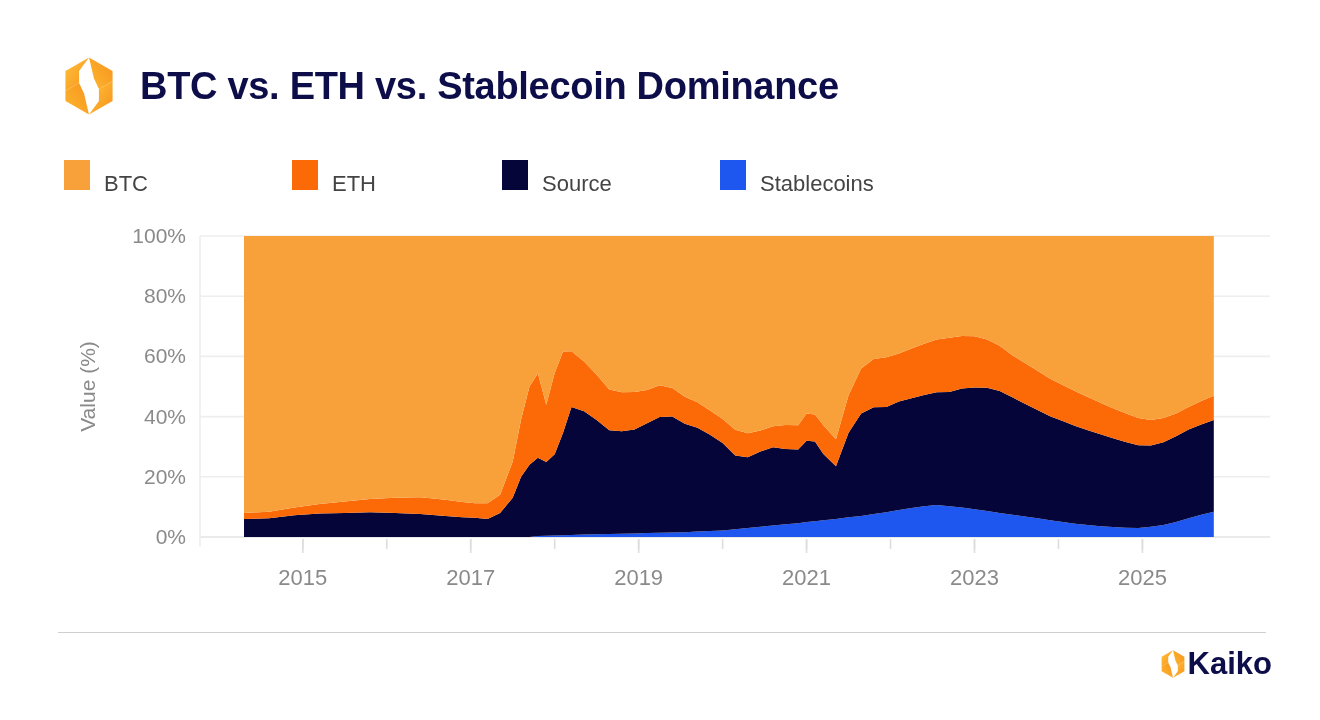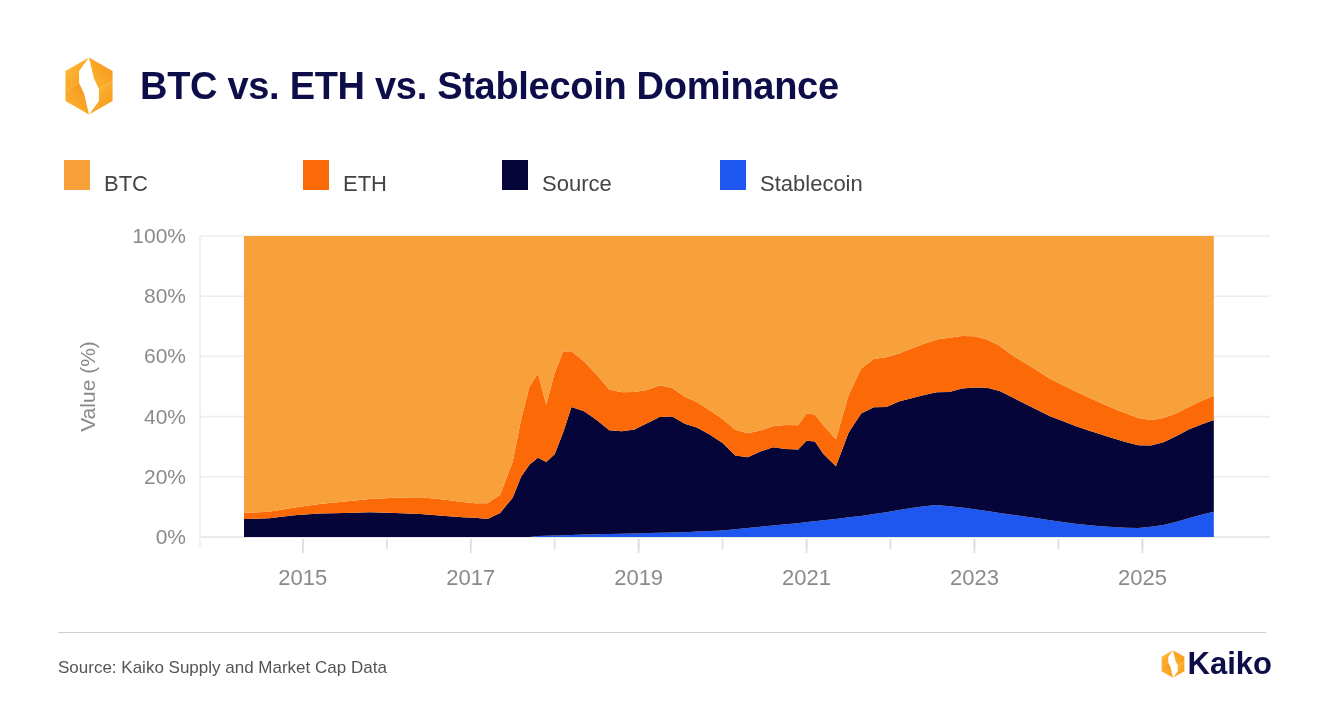--- a/index.html
+++ b/index.html
@@ -166,31 +166,31 @@
       <path d="M88 42 L88 26 L50 4 L58 38 L66 55 Z" fill="url(#kgB)"></path>
     </svg>
     <h1 class="chart-title">BTC vs. ETH vs. Stablecoin Dominance</h1>
   </div>
 
   <div class="legend">
     <div class="legend-item" style="left:0px">
       <span class="legend-swatch" style="background:#F8A13A"></span>
       <span class="legend-label">BTC</span>
     </div>
-    <div class="legend-item" style="left:239px">
+    <div class="legend-item" style="left:228px">
       <span class="legend-swatch" style="background:#FB6A07"></span>
       <span class="legend-label">ETH</span>
     </div>
     <div class="legend-item" style="left:438px">
       <span class="legend-swatch" style="background:#05053A"></span>
       <span class="legend-label">Source</span>
     </div>
     <div class="legend-item" style="left:656px">
       <span class="legend-swatch" style="background:#1E57F0"></span>
-      <span class="legend-label">Stablecoin</span>
+      <span class="legend-label">Stablecoins</span>
     </div>
   </div>
 
   <div class="plot-wrap">
     <svg class="plot-svg" width="1320" height="720">
       <g id="gridlines">
           <line x1="200" x2="1270" y1="537" y2="537" class="axisline"></line>
           <line x1="200" x2="1270" y1="476.8" y2="476.8" class="gridline"></line>
           <line x1="200" x2="1270" y1="416.6" y2="416.6" class="gridline"></line>
           <line x1="200" x2="1270" y1="356.4" y2="356.4" class="gridline"></line>
@@ -237,21 +237,20 @@
           <line x1="1142.4310344827518" x2="1142.4310344827518" y1="539" y2="553" class="tickmark"></line>
           <text x="1142.4310344827518" y="585" class="xtick-label">2025</text>
         </g>
       <g id="axislabels">
           <text x="0" y="0" class="axis-title" transform="translate(95,386.5) rotate(-90)">Value (%)</text>
         </g>
     </svg>
   </div>
 
   <div class="footer-rule"></div>
-  <div class="footer-source">Source: Kaiko Supply and Market Cap Data</div>
   <div class="footer-brand">
     <svg class="footer-logo" viewBox="0 0 100 100">
       <path d="M50 4 L12 26 L12 58 L34 45 L34 26 Z" fill="url(#kgA)"></path>
       <path d="M12 58 L12 74 L50 96 L42 62 L34 45 Z" fill="url(#kgB)"></path>
       <path d="M50 96 L88 74 L88 42 L66 55 L66 74 Z" fill="url(#kgA)"></path>
       <path d="M88 42 L88 26 L50 4 L58 38 L66 55 Z" fill="url(#kgB)"></path>
     </svg>
     <span class="footer-wordmark">Kaiko</span>
   </div>
 

